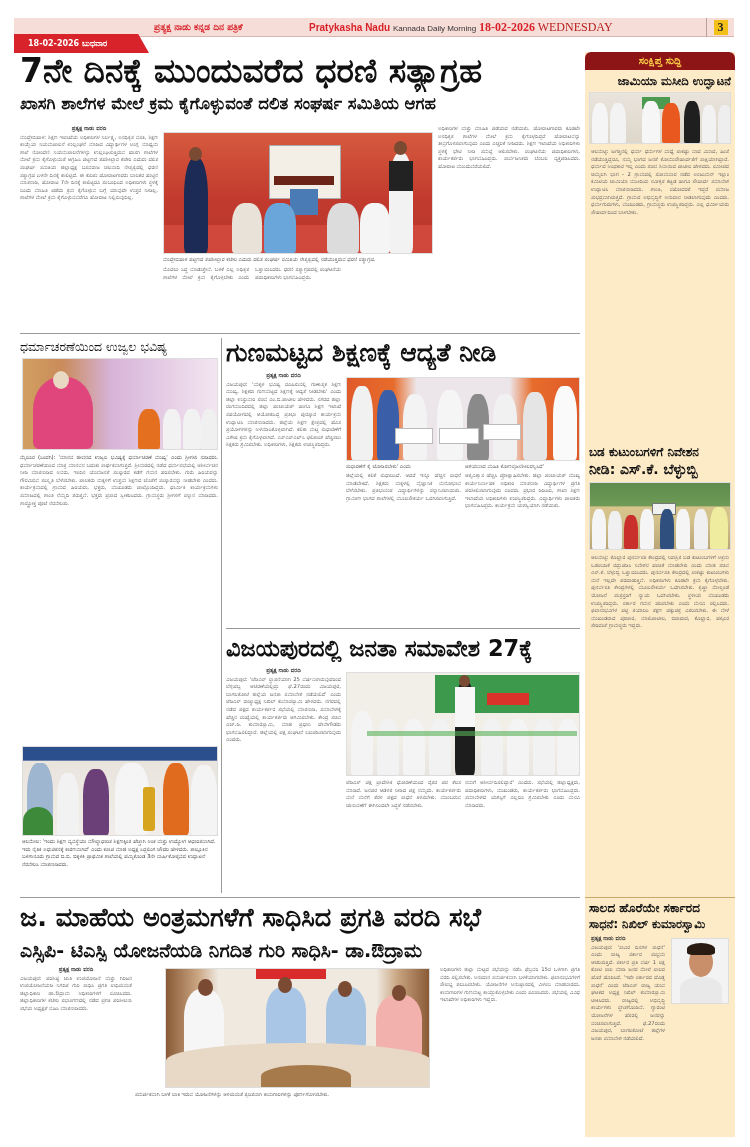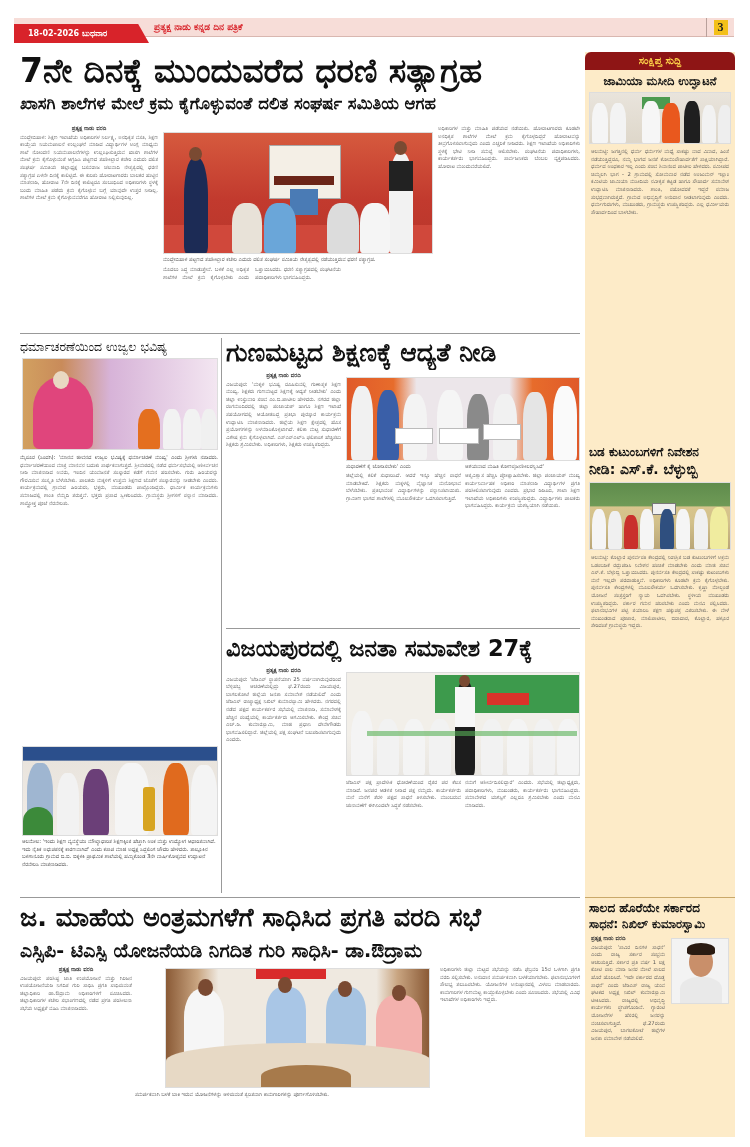--- a/index.html
+++ b/index.html
@@ -1,21 +1,21 @@
 <!DOCTYPE html>
 <html><head>
 <meta charset="utf-8">
 <style>
   * { box-sizing: border-box; margin: 0; padding: 0; }
   html, body { width: 750px; height: 1147px; background: #fff; overflow: hidden; }
   body { font-family: "DejaVu Sans", sans-serif; color: #222; position: relative; }
 
   
   .masthead { position: absolute; left: 14px; top: 18px; width: 720px; height: 19px; background: #f7ddd8; border-bottom: 1px solid #d9b7b0; }
-  .mh-date { position: absolute; left: 0; top: 6px; height: 19px; width: 135px; background: #d8232a; color: #fff; font-size: 8px; font-weight: bold; line-height: 19px; padding-left: 14px; clip-path: polygon(0 0, 92% 0, 100% 100%, 0 100%); }
+  .mh-date { position: absolute; left: 0; top: 16px; height: 19px; width: 135px; background: #d8232a; color: #fff; font-size: 8px; font-weight: bold; line-height: 19px; padding-left: 14px; clip-path: polygon(0 0, 92% 0, 100% 100%, 0 100%); }
   .mh-kn { position: absolute; left: 140px; top: 0; line-height: 19px; font-size: 9px; color: #d8232a; font-weight: bold; }
   .mh-en { position: absolute; left: 295px; top: 0; line-height: 19px; font-size: 10px; color: #d8232a; font-weight: bold; font-family: "Liberation Sans", sans-serif; }
   .mh-en small { color: #333; font-weight: normal; font-size: 8px; }
   .mh-en .d { font-family: "Liberation Serif", serif; font-size: 12px; }
   .mh-en .day { font-family: "Liberation Serif", serif; font-size: 12px; color: #b71c1c; font-weight: normal; }
   .mh-page { position: absolute; right: 0; top: 0; width: 28px; height: 19px; border-left: 1px solid #b9a09b; }
   .mh-page span { display: block; margin: 2px auto 0; width: 14px; height: 15px; background: #f3c01a; color: #222; font-size: 12px; font-weight: bold; text-align: center; line-height: 15px; font-family: "Liberation Serif", serif; }
 
   
   .kn-head { font-family: "DejaVu Sans", sans-serif; color: #111; font-weight: bold; white-space: nowrap; overflow: hidden; letter-spacing: 0; }
@@ -36,20 +36,26 @@
   .scene { position: absolute; inset: 0; }
   .person { position: absolute; bottom: 0; border-radius: 40% 40% 8% 8%; }
   .head { position: absolute; border-radius: 50%; background: #7a4a32; }
 </style>
 </head>
 <body>
 
 <div class="masthead">
   <div class="mh-date">18-02-2026 ಬುಧವಾರ</div>
   <div class="mh-kn">ಪ್ರತ್ಯಕ್ಷ ನಾಡು ಕನ್ನಡ ದಿನ ಪತ್ರಿಕೆ</div>
+  <div class="mh-en">
+    <span>Pratykasha Nadu</span>
+    <small>Kannada Daily Morning</small>
+    <span class="d">18-02-2026</span>
+    <span class="day">WEDNESDAY</span>
+  </div>
   <div class="mh-page">
     <span>3</span>
   </div>
 </div>
 
 <div class="kn-head" style="position:absolute;left:20px;top:50px;width:560px;font-size:33px;line-height:42px;">7ನೇ ದಿನಕ್ಕೆ ಮುಂದುವರೆದ ಧರಣಿ ಸತ್ಯಾಗ್ರಹ</div>
 <div class="kn-head" style="position:absolute;left:20px;top:93px;width:560px;font-size:16.5px;line-height:22px;">ಖಾಸಗಿ ಶಾಲೆಗಳ ಮೇಲೆ ಕ್ರಮ ಕೈಗೊಳ್ಳುವಂತೆ ದಲಿತ ಸಂಘರ್ಷ ಸಮಿತಿಯ ಆಗಹ</div>
 
 <div class="col" style="left:20px;top:125px;width:138px;height:205px;">
   <span class="byline">ಪ್ರತ್ಯಕ್ಷ ನಾಡು ವರದಿ</span>
@@ -180,21 +186,21 @@
   <div class="head" style="left:226px;top:16px;width:14px;height:16px;"></div>
   <div style="position:absolute;left:0;bottom:0;width:265px;height:44px;background:#e7d9c5;border-radius:50% 50% 0 0/40% 40% 0 0;"></div>
   <div style="position:absolute;left:95px;bottom:0;width:90px;height:22px;background:#a77a4b;border-radius:50% 50% 0 0;"></div>
 </div>
 <div class="caption" style="left:135px;top:1091px;width:305px;height:50px;">ಸಮರ್ಪಕವಾಗಿ ಬಳಕೆ ಬಾಕಿ ಇರುವ ಯೋಜನೆಗಳನ್ನು ಆಳಿಸುವಂತೆ ತ್ವರಿತವಾಗಿ ಕಾಮಗಾರಿಗಳನ್ನು ಪೂರ್ಣಗೊಳಿಸಬೇಕು.</div>
 <div class="col" style="left:440px;top:966px;width:140px;height:175px;">ಅಧಿಕಾರಿಗಳು ಜಿಲ್ಲಾ ಮಟ್ಟದ ಸಭೆಯನ್ನು ನಡೆಸಿ ಫೆಬ್ರವರಿ 15ರ ಒಳಗಾಗಿ ಪ್ರಗತಿ ವರದಿ ಸಲ್ಲಿಸಬೇಕು. ಅನುದಾನ ಸಮರ್ಪಕವಾಗಿ ಬಳಕೆಯಾಗಬೇಕು. ಫಲಾನುಭವಿಗಳಿಗೆ ಸೌಲಭ್ಯ ತಲುಪಿಸಬೇಕು. ಯೋಜನೆಗಳ ಅನುಷ್ಠಾನದಲ್ಲಿ ವಿಳಂಬ ಮಾಡಬಾರದು. ಕಾಮಗಾರಿಗಳ ಗುಣಮಟ್ಟ ಕಾಯ್ದುಕೊಳ್ಳಬೇಕು ಎಂದು ಸೂಚಿಸಿದರು. ಸಭೆಯಲ್ಲಿ ವಿವಿಧ ಇಲಾಖೆಗಳ ಅಧಿಕಾರಿಗಳು ಇದ್ದರು.</div>
 
 <div class="sidebar">
   <div class="sb-tag">ಸಂಕ್ಷಿಪ್ತ ಸುದ್ದಿ</div>
 
-  <div class="sb-head" style="top:20px;font-size:11.5px;line-height:18px;text-align:center;">ಜಾಮಿಯಾ ಮಸೀದಿ ಉದ್ಘಾಟನೆ</div>
+  <div class="sb-head" style="top:20px;font-size:11.5px;line-height:18px;text-align:right;">ಜಾಮಿಯಾ ಮಸೀದಿ ಉದ್ಘಾಟನೆ</div>
   <div class="photo" style="left:4px;top:40px;width:142px;height:52px;">
     <div class="scene" style="background:linear-gradient(#e9e4dc 0%,#ded7ca 100%);"></div>
     <div style="position:absolute;left:52px;top:4px;width:28px;height:12px;background:#4c9a50;"></div>
     <div class="person" style="left:2px;width:16px;height:40px;background:#f5f5f5;"></div>
     <div class="person" style="left:20px;width:16px;height:40px;background:#f3f3f3;"></div>
     <div class="person" style="left:52px;width:18px;height:42px;background:#f6f6f6;"></div>
     <div class="person" style="left:72px;width:18px;height:40px;background:#e9581e;"></div>
     <div class="person" style="left:94px;width:16px;height:42px;background:#1f1f1f;"></div>
     <div class="person" style="left:112px;width:14px;height:38px;background:#f2f2f2;"></div>
     <div class="person" style="left:128px;width:14px;height:38px;background:#eeeeee;"></div>

